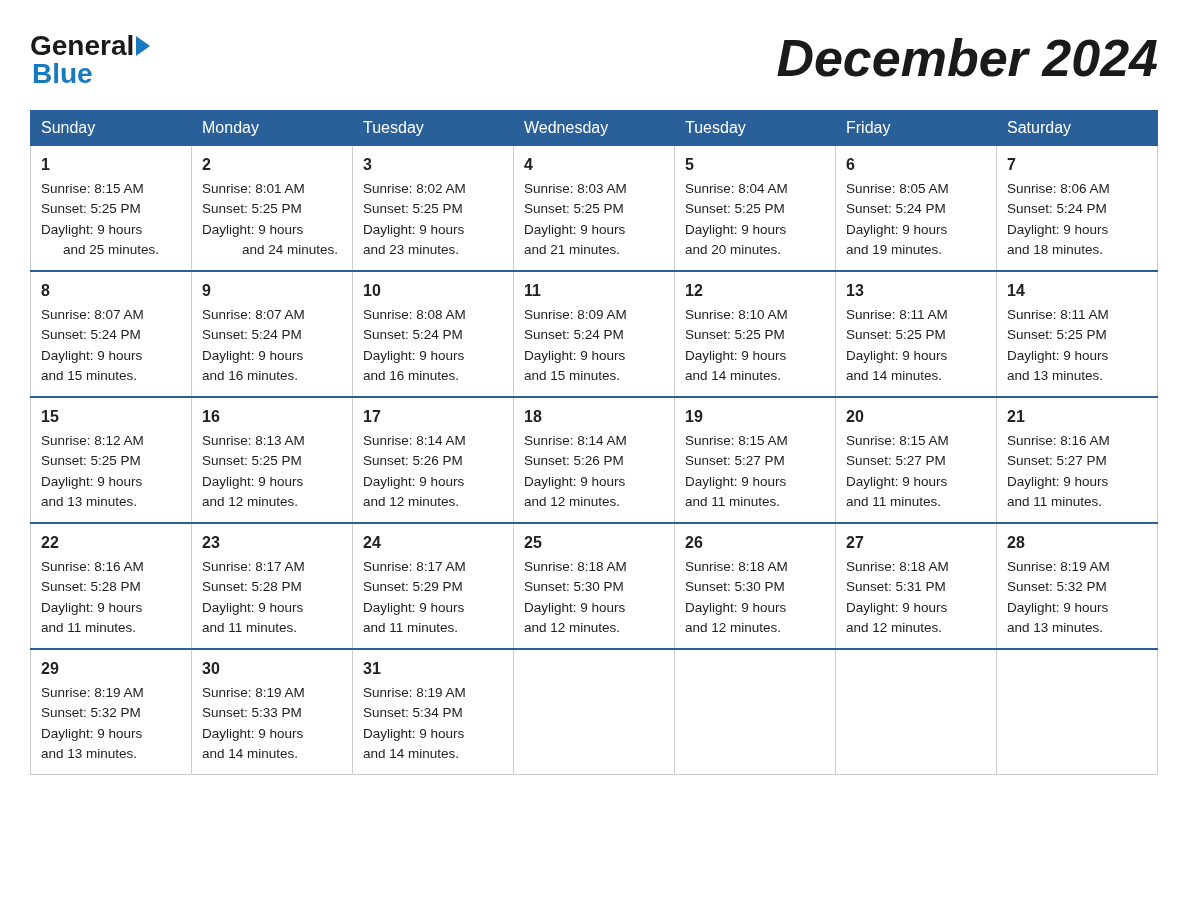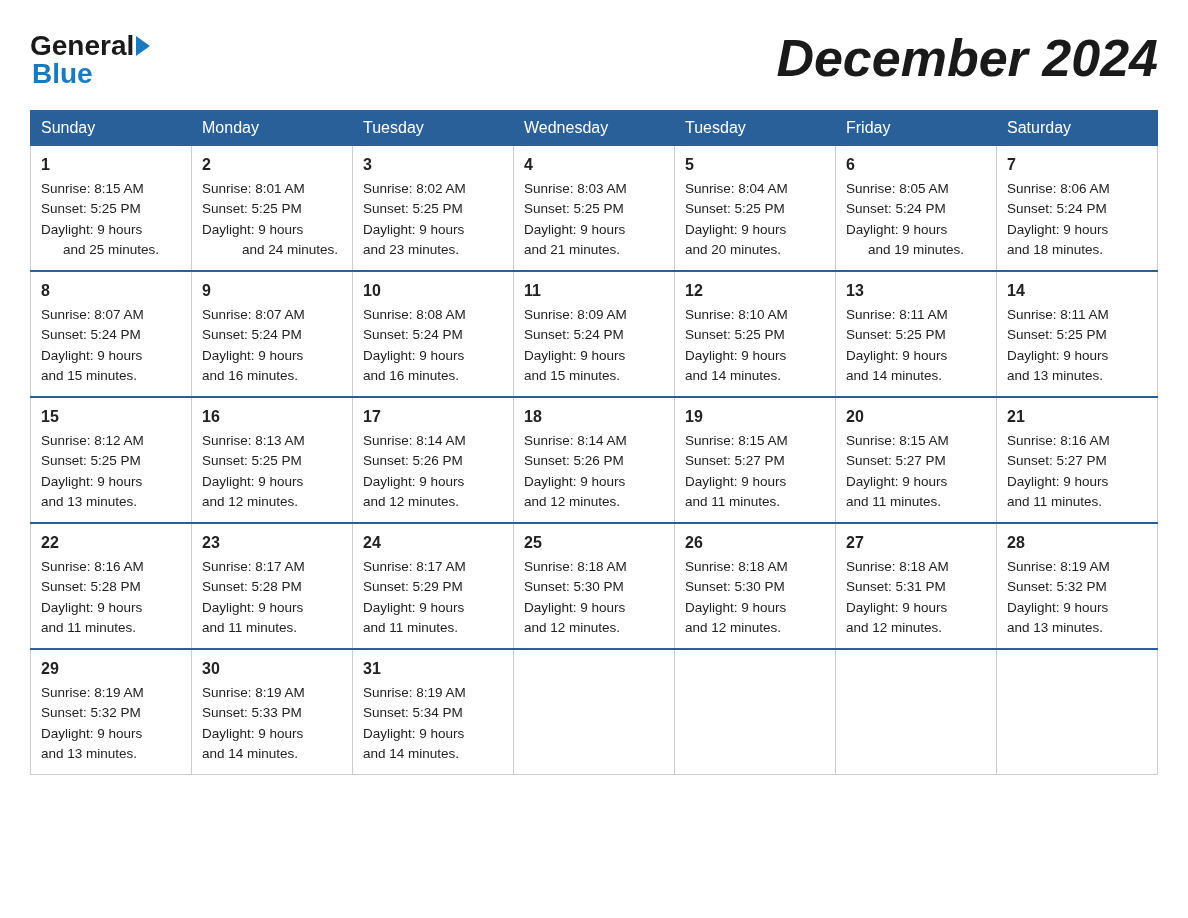--- a/index.html
+++ b/index.html
@@ -157,21 +157,21 @@
           <span style="display: block;">Sunrise: 8:04 AM</span>
           <span style="display: block;">Sunset: 5:25 PM</span>
           <span style="display: block;">Daylight: 9 hours</span>
           <span style="display: block;">and 20 minutes.</span>
         </td>
         <td>
           <span class="day-num">6</span>
           <span style="display: block;">Sunrise: 8:05 AM</span>
           <span style="display: block;">Sunset: 5:24 PM</span>
           <span style="display: block;">Daylight: 9 hours</span>
-          <span style="display: block; text-align: center;">and 19 minutes.</span>
+          <span style="display: block;">and 19 minutes.</span>
         </td>
         <td>
           <span class="day-num">7</span>
           <span style="display: block;">Sunrise: 8:06 AM</span>
           <span style="display: block;">Sunset: 5:24 PM</span>
           <span style="display: block;">Daylight: 9 hours</span>
           <span style="display: block;">and 18 minutes.</span>
         </td>
       </tr>
       <tr>

